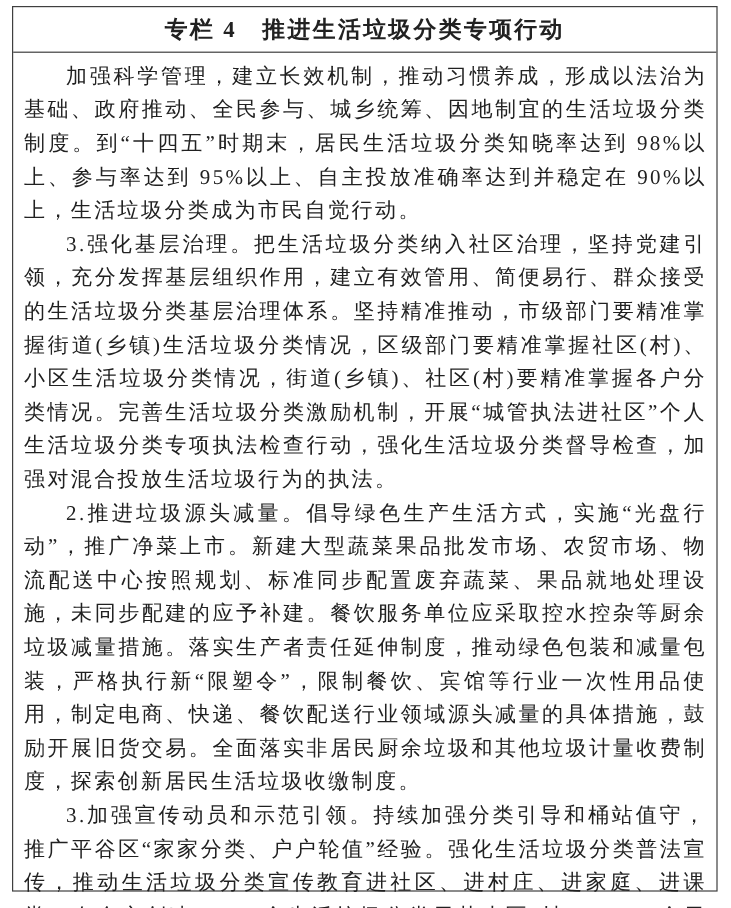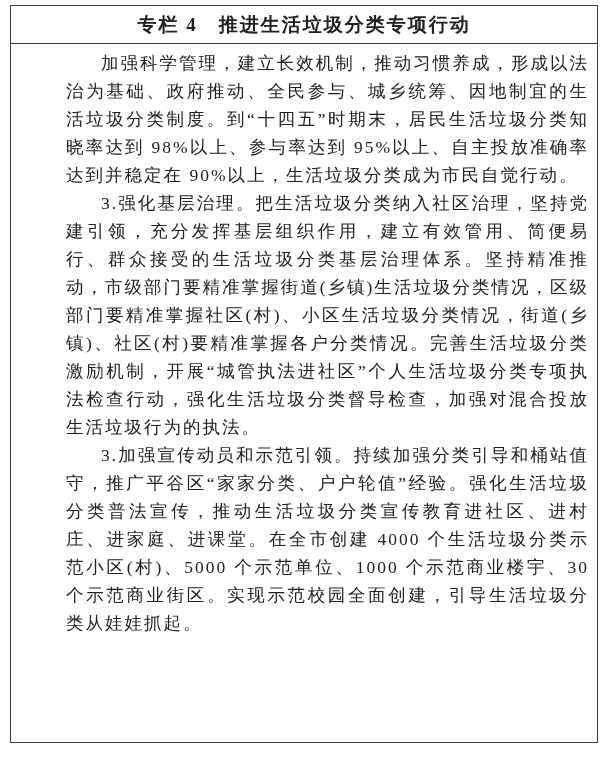--- a/index.html
+++ b/index.html
@@ -48,30 +48,30 @@
   .panel-body {
     padding: 5px 8px 0 9px;
   }
   .panel-body p {
     font-size: 17.5px;
     line-height: 28px;
     letter-spacing: 2px;
     text-align: justify;
     text-align-last: left;
     text-indent: 2em;
-    margin-left: 46px;
   }
 </style>
 </head>
 <body>
 
 <div class="page">
   <div class="panel">
     <div class="panel-header">
       <div class="panel-title">专栏 4　推进生活垃圾分类专项行动</div>
     </div>
     <div class="panel-body">
       <p>加强科学管理，建立长效机制，推动习惯养成，形成以法治为基础、政府推动、全民参与、城乡统筹、因地制宜的生活垃圾分类制度。到“十四五”时期末，居民生活垃圾分类知晓率达到 98%以上、参与率达到 95%以上、自主投放准确率达到并稳定在 90%以上，生活垃圾分类成为市民自觉行动。</p>
       <p>3.强化基层治理。把生活垃圾分类纳入社区治理，坚持党建引领，充分发挥基层组织作用，建立有效管用、简便易行、群众接受的生活垃圾分类基层治理体系。坚持精准推动，市级部门要精准掌握街道(乡镇)生活垃圾分类情况，区级部门要精准掌握社区(村)、小区生活垃圾分类情况，街道(乡镇)、社区(村)要精准掌握各户分类情况。完善生活垃圾分类激励机制，开展“城管执法进社区”个人生活垃圾分类专项执法检查行动，强化生活垃圾分类督导检查，加强对混合投放生活垃圾行为的执法。</p>
+      <p>2.推进垃圾源头减量。倡导绿色生产生活方式，实施“光盘行动”，推广净菜上市。新建大型蔬菜果品批发市场、农贸市场、物流配送中心按照规划、标准同步配置废弃蔬菜、果品就地处理设施，未同步配建的应予补建。餐饮服务单位应采取控水控杂等厨余垃圾减量措施。落实生产者责任延伸制度，推动绿色包装和减量包装，严格执行新“限塑令”，限制餐饮、宾馆等行业一次性用品使用，制定电商、快递、餐饮配送行业领域源头减量的具体措施，鼓励开展旧货交易。全面落实非居民厨余垃圾和其他垃圾计量收费制度，探索创新居民生活垃圾收缴制度。</p>
       <p>3.加强宣传动员和示范引领。持续加强分类引导和桶站值守，推广平谷区“家家分类、户户轮值”经验。强化生活垃圾分类普法宣传，推动生活垃圾分类宣传教育进社区、进村庄、进家庭、进课堂。在全市创建 4000 个生活垃圾分类示范小区(村)、5000 个示范单位、1000 个示范商业楼宇、30 个示范商业街区。实现示范校园全面创建，引导生活垃圾分类从娃娃抓起。</p>
     </div>
   </div>
 </div>
 
 </body></html>

